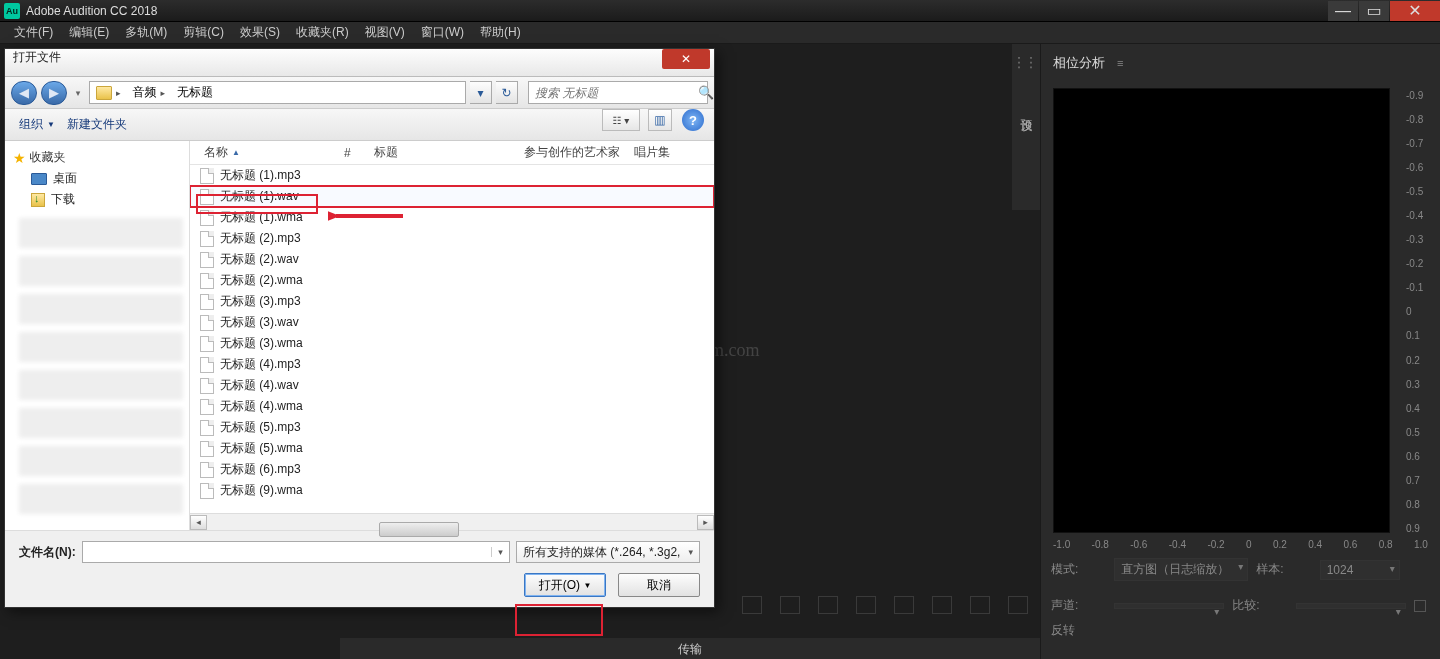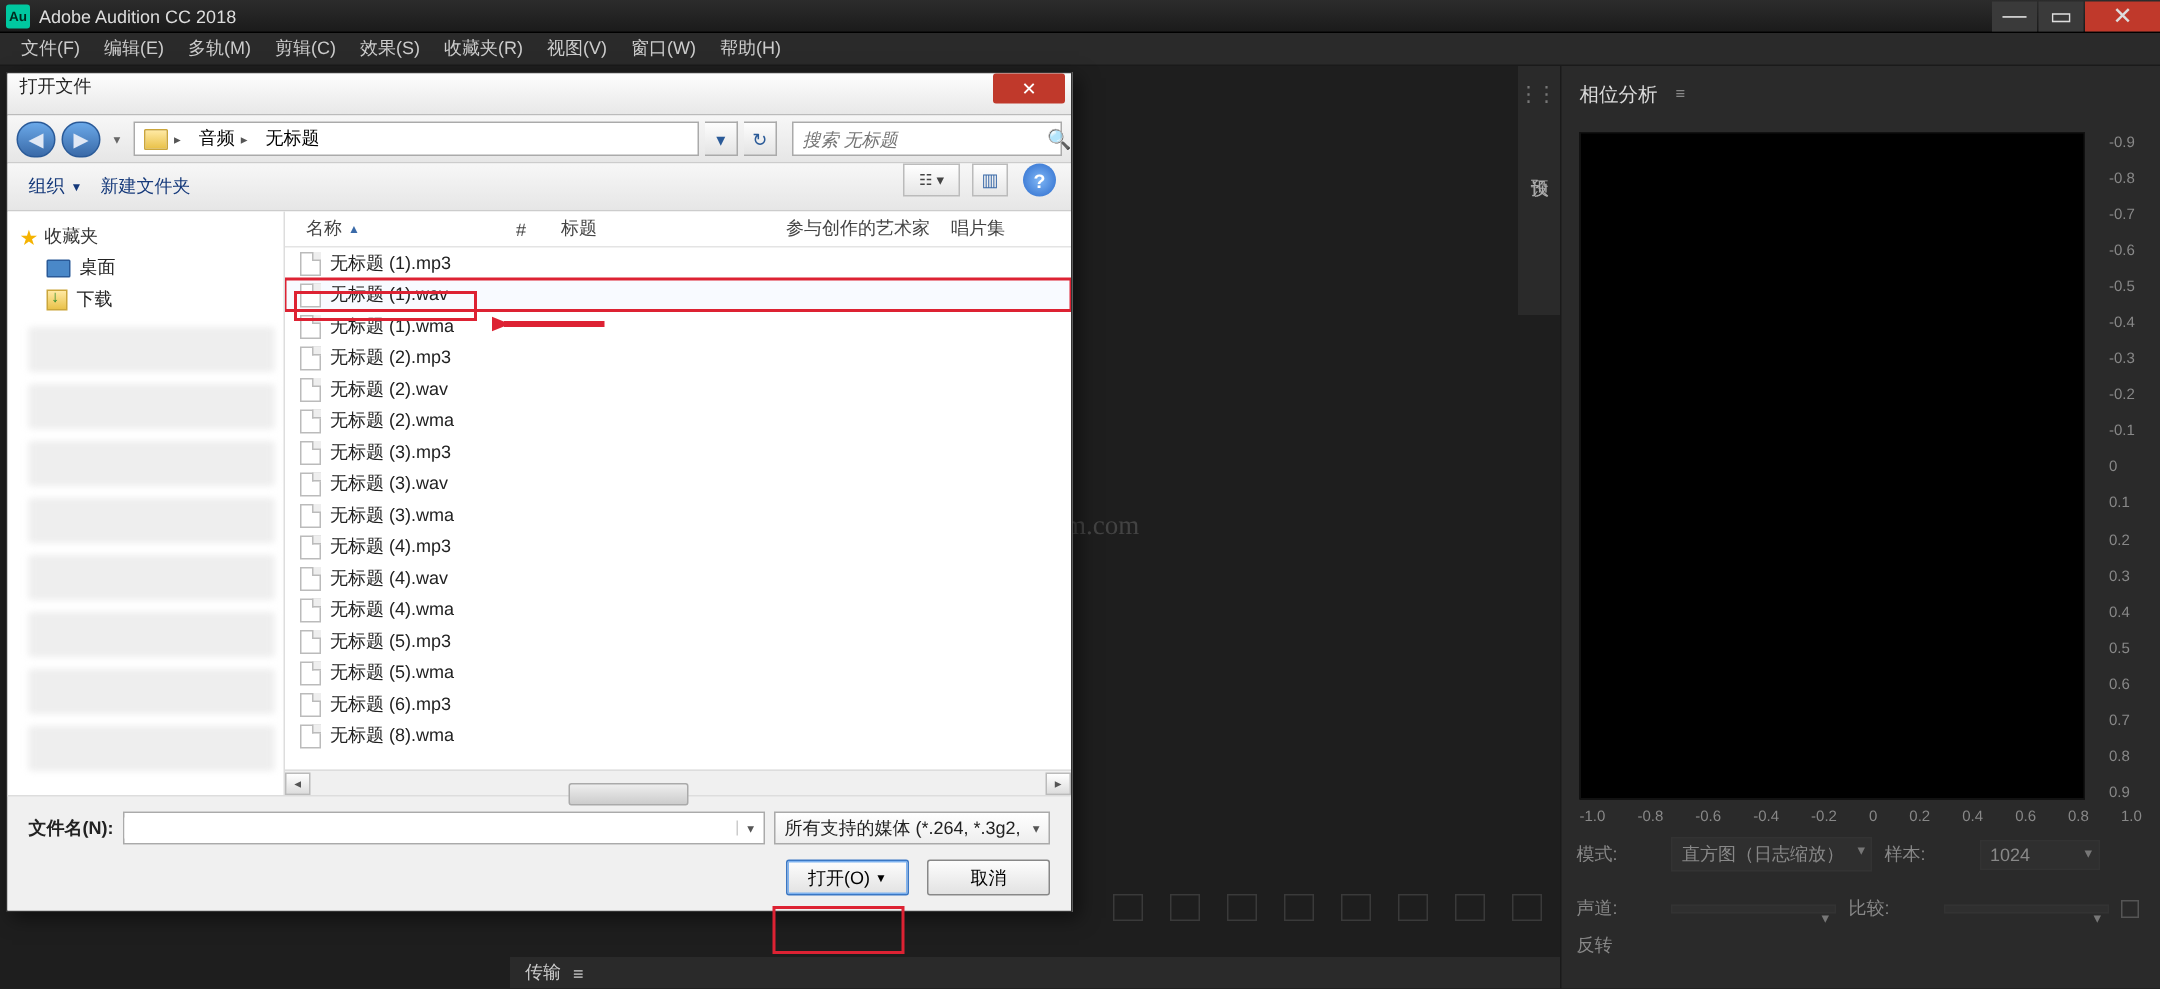--- a/index.html
+++ b/index.html
@@ -34,21 +34,21 @@
 .ph-check { width:12px; height:12px; border:1px solid #555; display:inline-block; }
 
 .left-sidebar-bg { position:absolute; left:0; top:44px; width:1040px; height:615px; background:#1e1e1e; }
 .left-strip { position:absolute; left:1012px; top:44px; width:28px; height:166px; background:#2a2a2a; padding-top:10px; }
 .left-strip .grip { color:#777; font-size:14px; text-align:center; letter-spacing:-2px; margin-bottom:40px; }
 .left-strip .preset-lbl { color:#aaa; font-size:12px; writing-mode: vertical-rl; margin: auto; }
 
 .icon-row { position:absolute; left:742px; top:596px; display:flex; gap:18px; }
 .icon-row .tool-ic { width:20px; height:18px; border:1px solid #555; opacity:.5; }
 
-.transport-pane { position:absolute; left:340px; top:638px; width:700px; height:21px; background:#2a2a2a; color:#ccc; font-size:12px; padding:3px 10px; display:flex; align-items:center; gap:8px; }
+.transport-pane { position:absolute; left:340px; top:638px; width:700px; height:21px; background:#2a2a2a; color:#ccc; font-size:12px; padding:3px 10px; display:flex; align-items:center; gap:8px;flex-direction:column; }
 
 .small-logo { position:absolute; left:6px; top:58px; width:16px; height:14px; background:#00c8a0; color:#002b1f; font-size:8px; font-weight:bold; display:flex; align-items:center; justify-content:center; border-radius:2px; }
 
 .watermark { position:absolute; left:640px; top:300px; color:#888; opacity:.4; font-size:36px; font-family: Georgia, serif; font-style: italic; pointer-events:none; }
 .watermark2 { position:absolute; left:702px; top:340px; color:#888; opacity:.35; font-size:18px; font-family: Georgia, serif; pointer-events:none; }
 
 
 .dlg { position:absolute; left:4px; top:48px; width:711px; height:560px; background:#fff; border:1px solid #333; box-shadow: 4px 4px 12px rgba(0,0,0,.5); display:flex; flex-direction:column; z-index:10; }
 .dlg-title { height:28px; background: linear-gradient(#fdfdfd,#e8e8e8); display:flex; align-items:flex-start; padding:0 0 0 8px; border-bottom:1px solid #bbb; }
 .dlg-title .dtxt { font-size:12px; color:#222; flex:1; }
@@ -363,21 +363,21 @@
           <div class="row">
             <span class="fic"></span>
             <span>无标题 (5).wma</span>
           </div>
           <div class="row">
             <span class="fic"></span>
             <span>无标题 (6).mp3</span>
           </div>
           <div class="row">
             <span class="fic"></span>
-            <span>无标题 (8).wma</span>
+            <span>无标题 (9).wma</span>
           </div>
         </div>
       <div class="hscroll">
         <span class="arr">◂</span>
         <span class="track">
             <span class="thumb"></span>
           </span>
         <span class="arr">▸</span>
       </div>
     </div>

